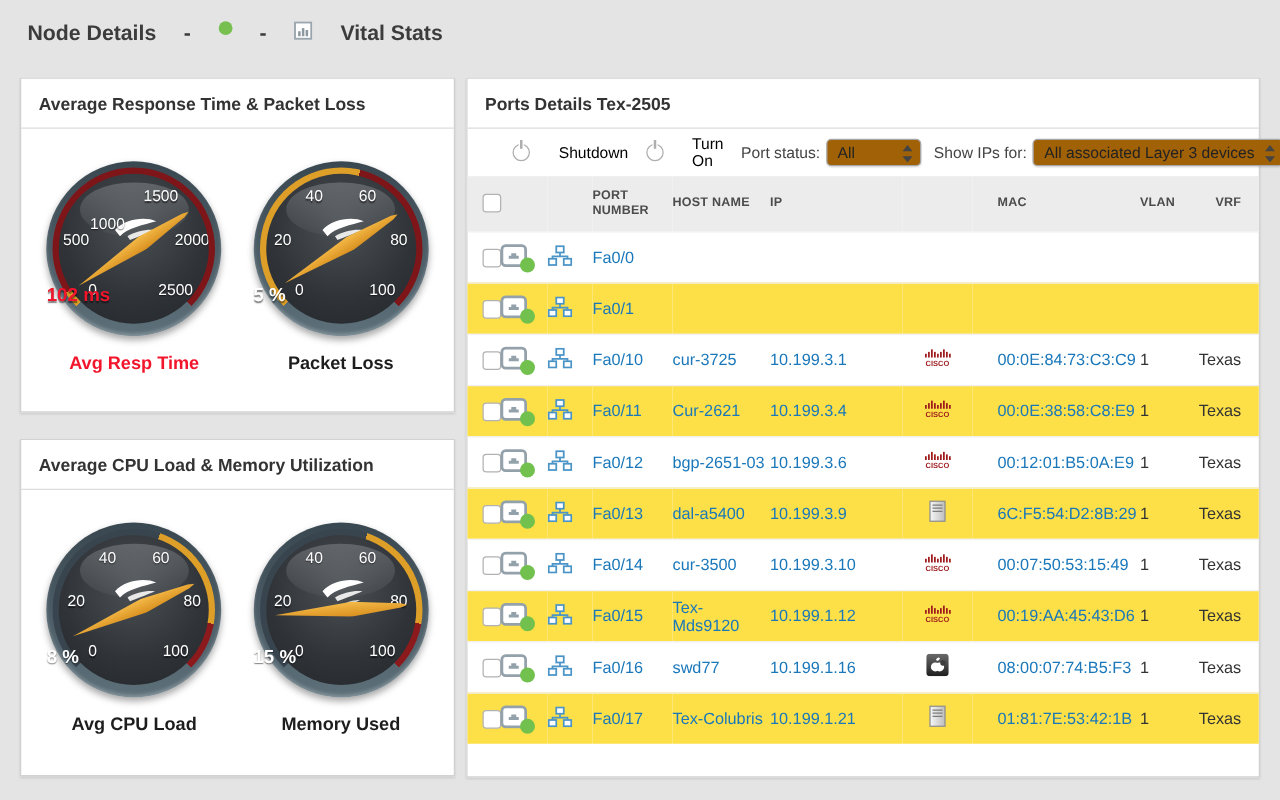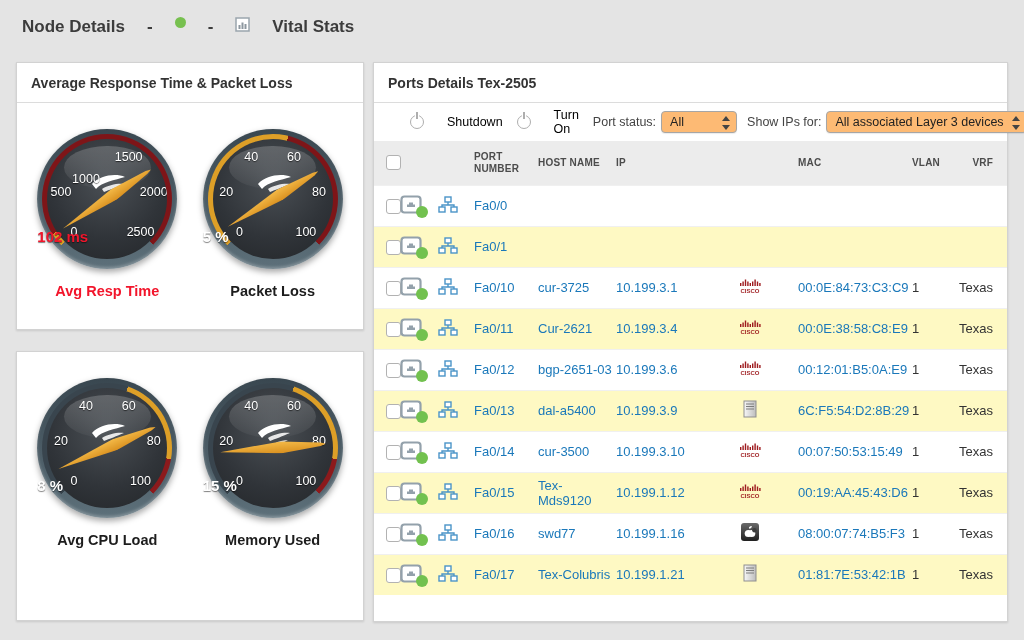--- a/index.html
+++ b/index.html
@@ -90,21 +90,21 @@
     border-radius:50%; display:inline-block; flex:none;
   }
   .power-ic::after {
     content:""; position:absolute; left:50%; top:-4px; width:2px; height:7px;
     background:#aeaeae; transform:translateX(-50%);
     box-shadow:0 0 0 1px #fff;
   }
   .fld { display:flex; align-items:center; margin-right:10px; }
   .fld label { margin-right:5px; white-space:nowrap; }
   .select {
-    position:relative; display:inline-block; background:#fdba74;
+    position:relative; display:inline-block; background:#a16207;
     border:1px solid #a6a6a6; border-radius:4px;
     height:22px; line-height:20px; padding:0 22px 15px 8px;
     font-size:12.5px; color:#222; cursor:pointer; white-space:nowrap;
     box-shadow:0 1px 1px rgba(0,0,0,.08);
   }
   .select.sm { min-width:76px; }
   .sel-arrows { position:absolute; right:6px; top:3px; width:8px; height:16px; }
   .sel-arrows::before, .sel-arrows::after {
     content:""; position:absolute; left:0;
     border-left:4px solid transparent; border-right:4px solid transparent;
@@ -114,21 +114,21 @@
 
   
   table { width:100%; border-collapse:collapse; table-layout:fixed;padding-left:36px; }
   thead th {
     background:#ececec; height:44px; font-size:10px; font-weight:bold;
     color:#4c4c4c; text-align:left; vertical-align:middle;
     text-transform:uppercase; letter-spacing:.2px; line-height:12px;
   }
   tbody td { height:41px; vertical-align:middle; font-size:13px; color:#333; }
   tbody tr { border-top:1px solid #f0f0f0; }
-  tbody tr.odd { background:#fef9c3; }
+  tbody tr.odd { background:#fde047; }
   td a { color:#1a78ba; text-decoration:none; cursor:pointer; }
   .col-select   { width:26px; padding-left:12px; }
   .col-status   { width:38px; }
   .col-topology { width:36px; }
   .col-port     { width:64px; }
   .col-host     { width:78px; }
   .col-ip       { width:106px; }
   .col-vendor   { width:56px; text-align:center; }
   .col-mac      { width:126px; padding-left:20px; }
   .col-vlan     { width:32px; padding-left:8px; }
@@ -208,20 +208,21 @@
           </div>
           <div class="gauge-needle" style="transform: rotate(-391.5deg);"></div>
           <div class="gauge-value" style="color: rgb(255, 255, 255);">5 %</div>
         </div>
         <div class="gauge-label" style="color: rgb(29, 29, 29);">Packet Loss</div>
       </div>
     </div>
 </div>
 
 <div class="panel panel-cpu">
+  <div class="panel-title">Average CPU Load &amp; Memory Utilization</div>
   <div class="gauge-row">
       <div class="gauge-wrap">
         <div class="gauge">
           <div class="gauge-arc" style="background: conic-gradient(from 225deg, rgb(57, 69, 78) 0deg, rgb(57, 69, 78) 153.9deg, rgb(221, 159, 39) 153.9deg, rgb(221, 159, 39) 234.9deg, rgb(140, 26, 28) 234.9deg, rgb(140, 26, 28) 270deg, transparent 270deg, transparent 360deg);"></div>
           <div class="gauge-face">
             <div class="gauge-gloss"></div>
             <div class="gauge-logo"><svg width="40" height="30" viewBox="0 0 40 30">
                 <path d="M5 15 C13 6 29 4 38 8 C28 11 15 13 9 20 Z" fill="#ffffff"></path>
                 <path d="M15 20 C21 16 31 14 37 15 C30 18 22 21 17 23 Z" fill="#e8e8e8"></path>
                 <path d="M21 26 C25 23 31 22 35 22 C30 25 25 26 23 27 Z" fill="#d5d5d5"></path>

